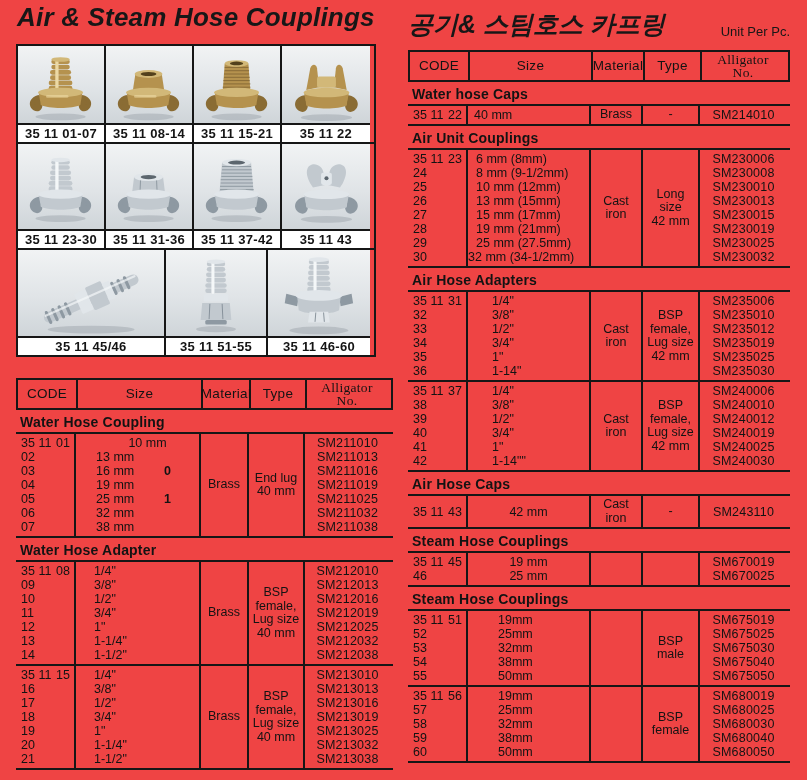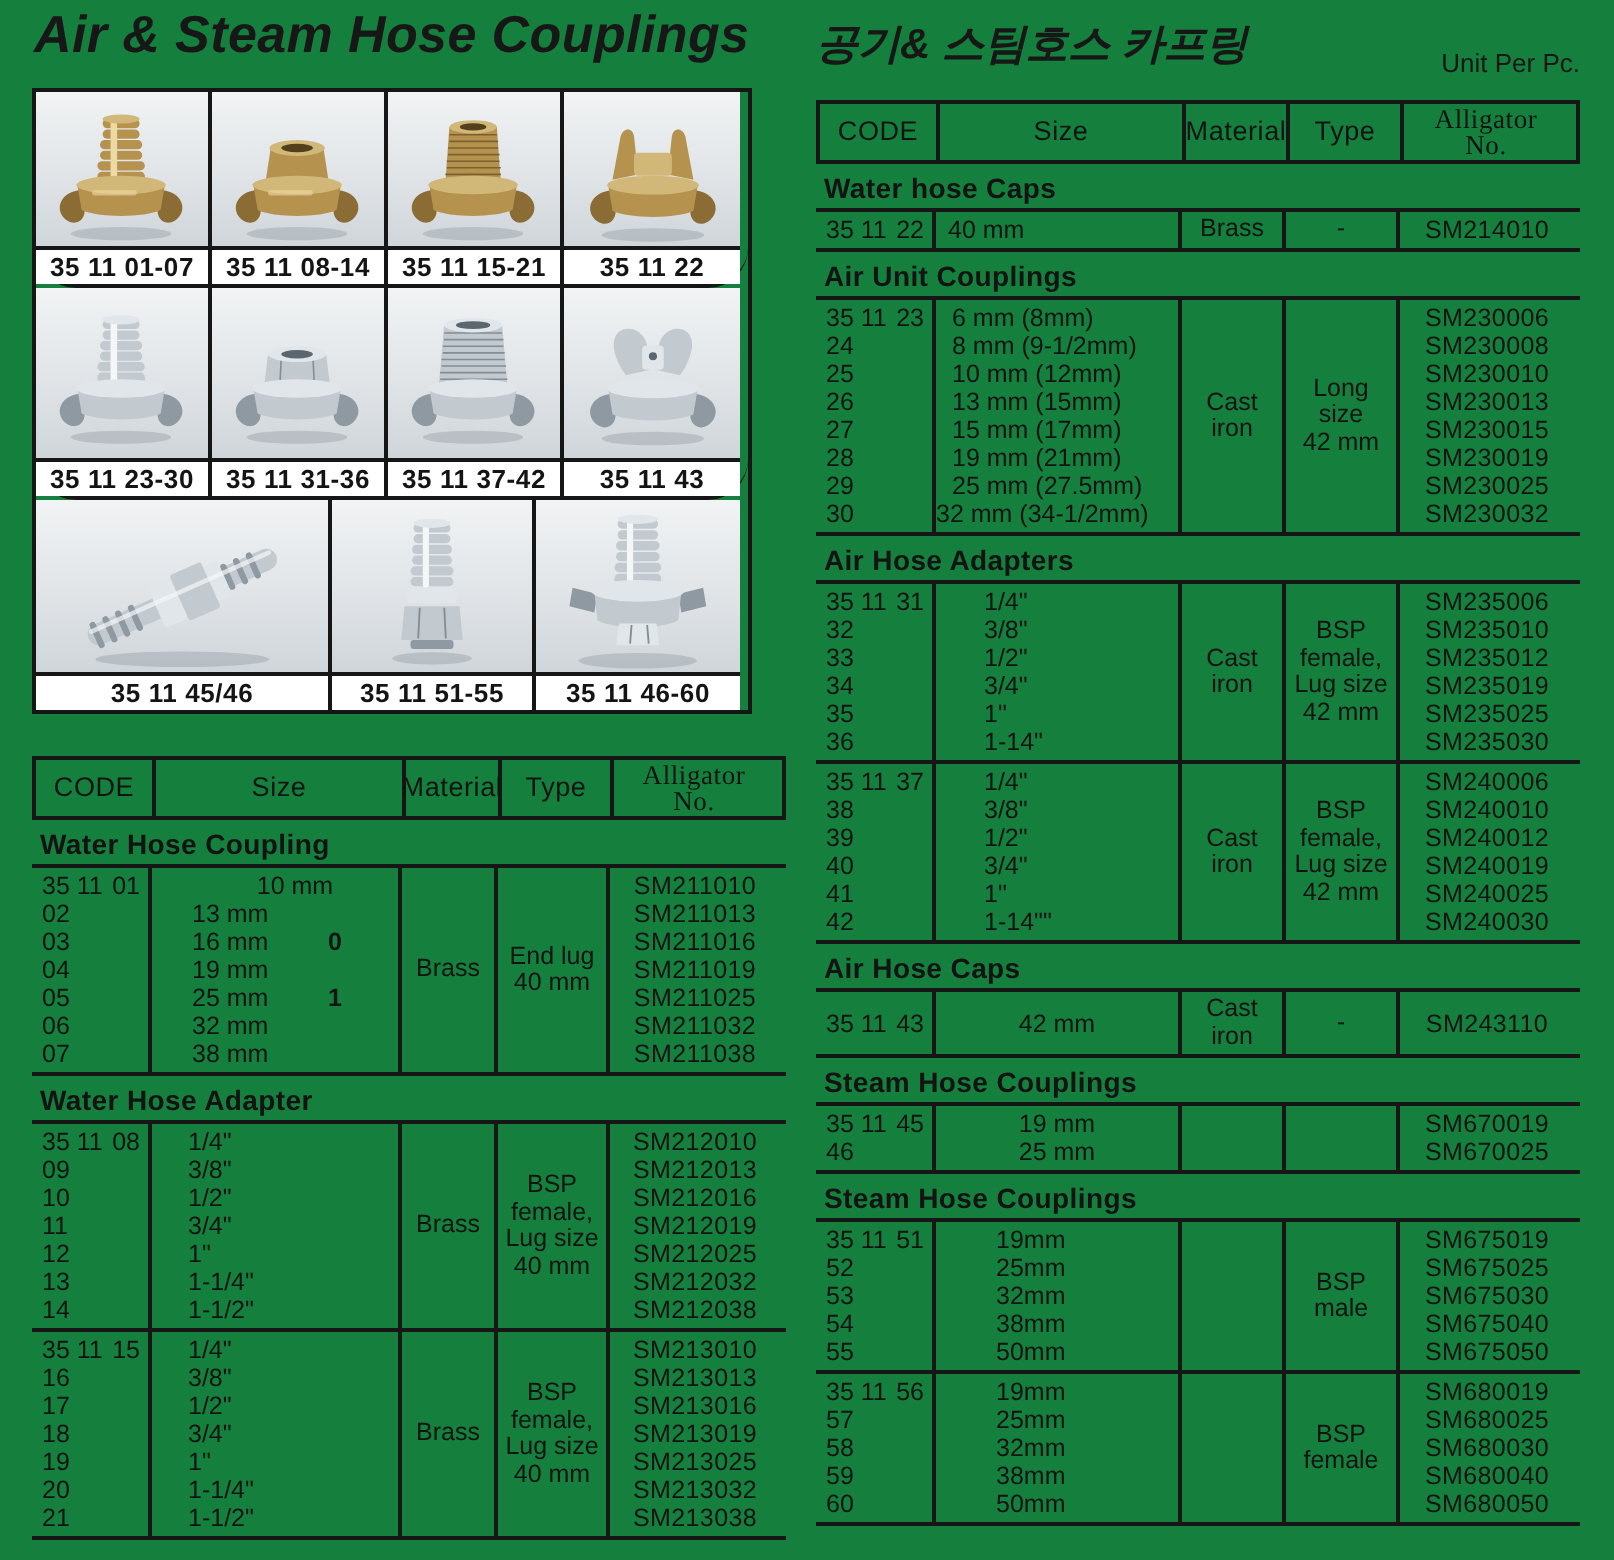--- a/index.html
+++ b/index.html
@@ -1,27 +1,27 @@
 <!DOCTYPE html>
 <html><head>
 <meta charset="utf-8">
 <style>
   html,body{margin:0;padding:0;background:#ffffff;}
-  .page{position:relative;width:807px;height:780px;background:#15803d;
+  .page{position:relative;width:807px;height:780px;background:#ef4444;
         font-family:"Liberation Sans","DejaVu Sans",sans-serif;color:#141414;overflow:hidden;}
 
   
   .title-en{position:absolute;left:17px;top:2px;font-size:26px;font-weight:700;font-style:italic;
             letter-spacing:.2px;color:#171717;}
-  .title-ko{position:absolute;left:408px;top:8px;font-size:21px;font-weight:700;font-style:italic;color:#171717;}
+  .title-ko{position:absolute;left:408px;top:8px;font-size:25px;font-weight:700;font-style:italic;color:#171717;}
   .unit{position:absolute;right:17px;top:24px;font-size:13px;color:#171717;}
 
   
   .pgrid{position:absolute;left:16px;top:44px;width:356px;border:2px solid #161616;}
-  .prow{display:flex;border-bottom:2px solid #161616;border-radius:20px;}
+  .prow{display:flex;border-bottom:2px solid #161616;}
   .prow:last-child{border-bottom:none;}
   .pcell{display:flex;flex-direction:column;border-right:2px solid #161616;box-sizing:border-box;}
   .pcell:last-child{border-right:none;}
   .r1 .pcell{width:88px;height:96px;}
   .r2 .pcell{width:88px;height:104px;}
   .r3 .pcell{width:102px;height:105px;}
   .r3 .pcell.wide{width:148px;}
   .photo{flex:1;display:flex;align-items:flex-end;justify-content:center;
          background:linear-gradient(180deg,#f1f3f4 0%,#e0e4e7 55%,#cfd5d9 100%);overflow:hidden;}
   .photo svg{width:92%;height:94%;}

